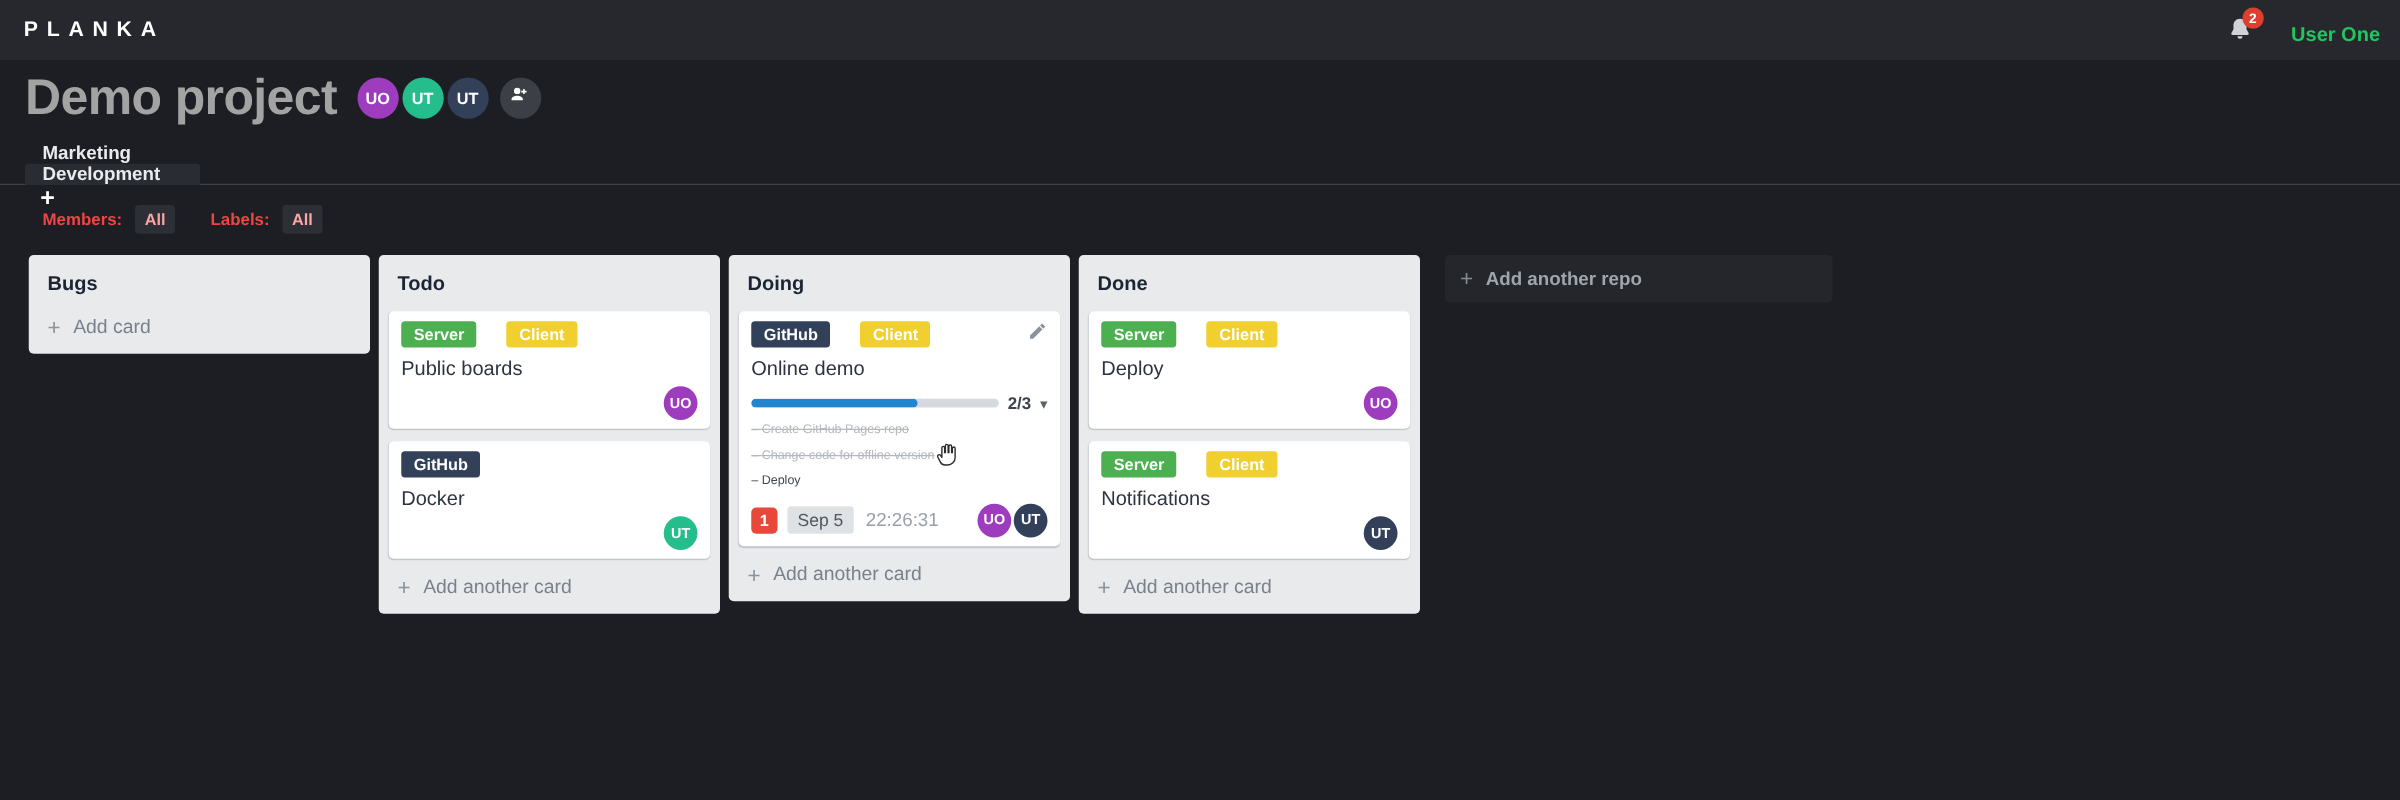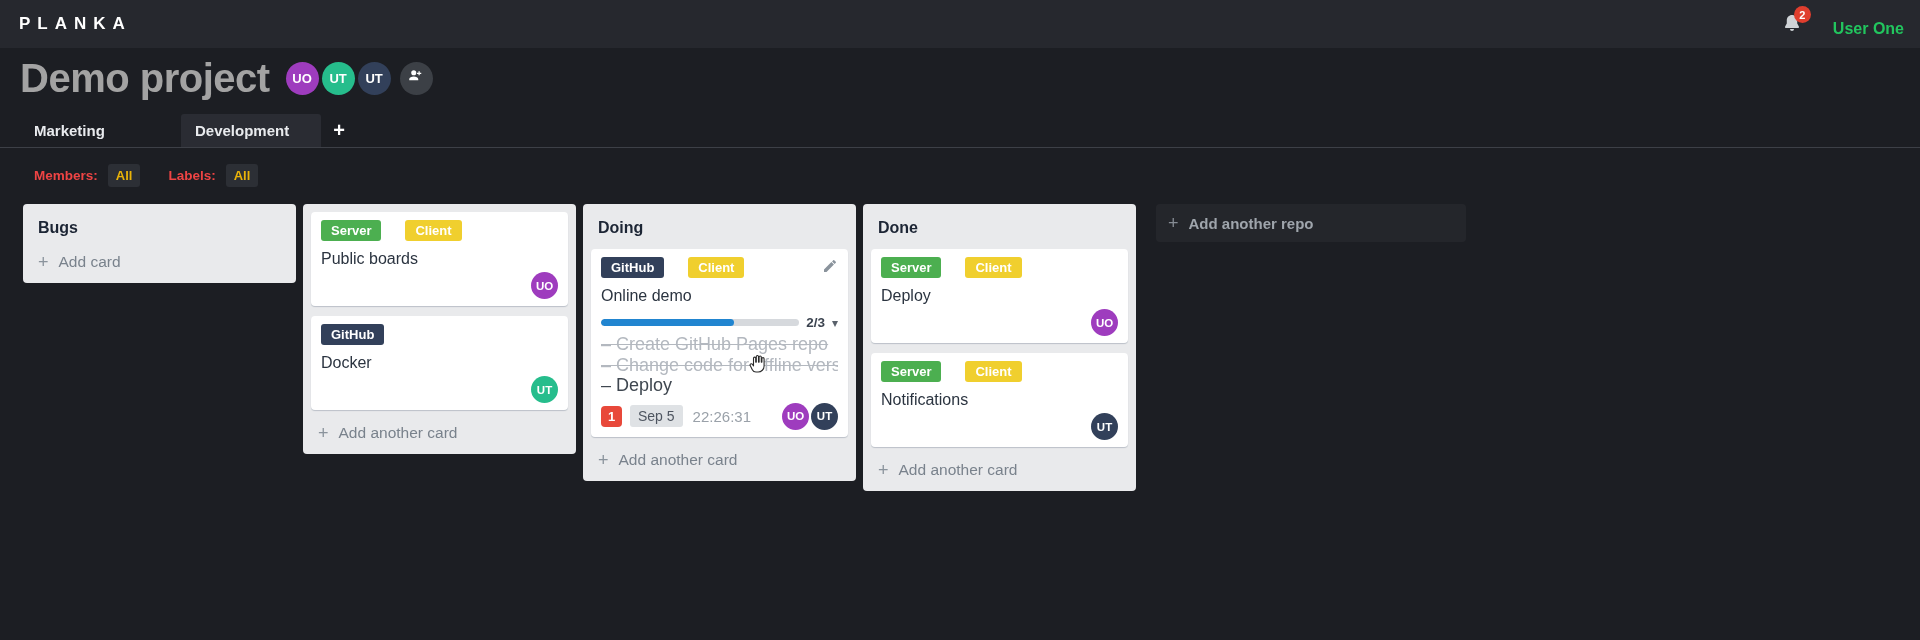--- a/index.html
+++ b/index.html
@@ -23,32 +23,32 @@
   .project-title { color:#a3a3a3; font-size:40px; font-weight:bold; line-height:1; letter-spacing:-0.5px; }
   .header-avatars { display:flex; align-items:center; gap:3px; }
   .avatar { border-radius:50%; color:#fff; font-weight:bold; display:flex; align-items:center;
             justify-content:center; flex:0 0 auto; }
   .avatar.lg { width:33px; height:33px; font-size:13px; }
   .add-user-btn { width:33px; height:33px; border-radius:50%; background:#3c4046; margin-left:6px;
                   display:flex; align-items:center; justify-content:center; cursor:pointer; }
 
   
   .tabs-row { position:absolute; top:114px; left:0; width:100%; height:34px; display:flex;
-              align-items:stretch; padding-left:20px; border-bottom:1px solid #3d4047; }
+              align-items:stretch; padding-left:20px; border-bottom:1px solid #3d4047;flex-direction:column; }
   .tab { display:flex; align-items:center; padding:0 14px; font-size:15px; font-weight:bold;
          color:#e9ebee; cursor:pointer; }
   .tab.inactive { width:161px; }
   .tab.active { width:140px; background:#2a2c33; border-radius:3px 3px 0 0; }
   .tab-add { display:flex; align-items:center; justify-content:center; width:36px; color:#fff;
              font-size:20px; font-weight:bold; cursor:pointer; }
 
   
   .filter-bar { position:absolute; top:162px; left:34px; display:flex; align-items:center; height:26px; }
   .filter-label { color:#ef4444; font-size:13.5px; font-weight:bold; }
-  .filter-chip { background:#2c2f35; color:#eab308; font-size:13px; font-weight:bold;
+  .filter-chip { background:#2c2f35; color:#fca5a5; font-size:13px; font-weight:bold;
                  padding:4px 8px; border-radius:3px; margin-left:10px; cursor:pointer; }
   .filter-gap { width:28px; }
 
   
   .board { position:absolute; top:204px; left:23px; right:0; bottom:0;
            display:flex; align-items:flex-start; gap:7px; }
   .list { width:273px; background:#e9eaec; border-radius:4px; padding:8px; flex:0 0 auto; }
   .list-header { padding:7px 7px 12px 7px; font-size:16px; font-weight:bold; color:#1c2534; cursor:pointer; }
   .card { background:#fff; border-radius:4px; padding:8px 10px 7px 10px; margin-bottom:10px;
           box-shadow:0 1px 1px rgba(9,30,66,.2); position:relative; cursor:pointer; }
@@ -63,21 +63,21 @@
   .plus-glyph { color:#8a939c; font-size:18px; font-weight:normal; line-height:1; }
 
   
   .pencil-btn { margin-left:auto; cursor:pointer; display:flex; }
   .progress-row { display:flex; align-items:center; gap:7px; margin:10px 0 4px 0; }
   .progress-track { flex:1; height:7px; border-radius:4px; background:#d6d9dd; overflow:hidden; }
   .progress-fill { height:100%; border-radius:4px; }
   .progress-label { font-size:13.5px; color:#3c4450; font-weight:bold; }
   .chevron { font-size:12px; color:#59616b; line-height:1; cursor:pointer; }
   .tasks { margin-top:2px; }
-  .task { font-size:18px; line-height:20.5px; color:#3f4750; white-space:nowrap; overflow:hidden; }
+  .task { font-size:10px; line-height:20.5px; color:#3f4750; white-space:nowrap; overflow:hidden; }
   .task.done { color:#b3b8bf; text-decoration:line-through; }
   .card-footer { display:flex; align-items:center; gap:8px; margin-top:7px; }
   .count-badge { width:21px; height:21px; border-radius:4px; color:#fff; font-size:13px; font-weight:bold;
                  display:flex; align-items:center; justify-content:center; }
   .due-chip { background:#dfe2e5; color:#4e5560; font-size:14px; padding:3px 8px; border-radius:3px; cursor:pointer; }
   .timer-text { font-size:15px; color:#9aa1a9; margin-left:2px; cursor:pointer; }
   .footer-members { margin-left:auto; display:flex; gap:2px; }
 
   
   .add-list { margin-left:13px; width:310px; height:38px; border-radius:4px; background:rgba(255,255,255,0.04);
@@ -148,20 +148,21 @@
 
     <div class="list">
       <div class="list-header">Bugs</div>
       <div class="add-card-row">
         <span class="plus-glyph">+</span>
         <span>Add card</span>
       </div>
     </div>
 
     <div class="list">
+      <div class="list-header">Todo</div>
 
       <div class="card">
         <div class="chips">
           <span class="chip" style="background-color: rgb(76, 175, 80);">Server</span>
           <span class="chip" style="background-color: rgb(240, 207, 46);">Client</span>
         </div>
         <div class="card-name">Public boards</div>
         <div class="card-members">
           <div class="avatar sm" style="background-color: rgb(158, 60, 190);">UO</div>
         </div>

